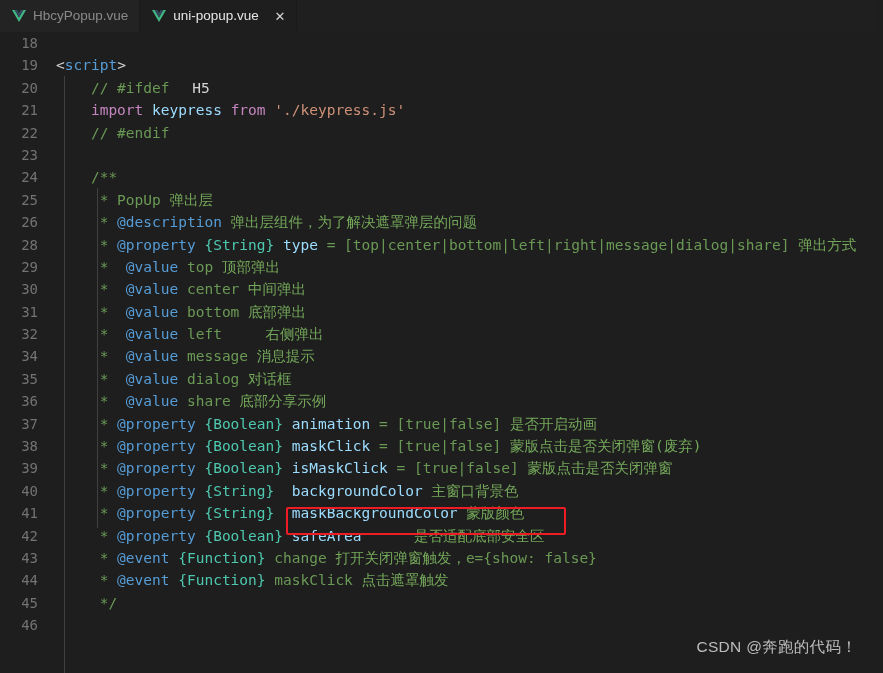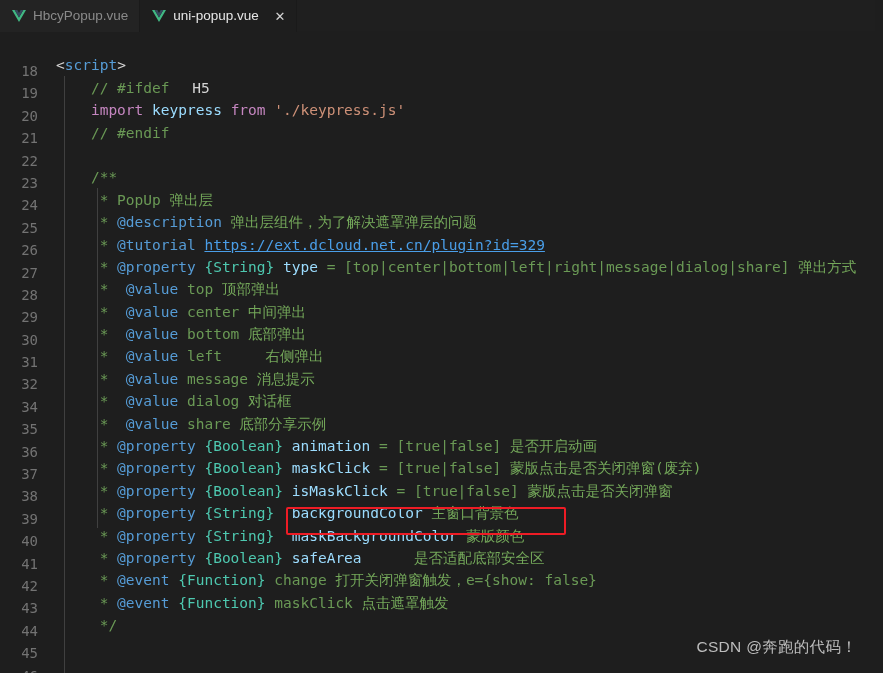--- a/index.html
+++ b/index.html
@@ -56,21 +56,21 @@
     font-size:14.5px;
     white-space:pre;
   }
   .ln{
     width:47px;min-width:47px;
     text-align:right;
     color:#737373;
     padding-right:9px;
     box-sizing:border-box;
     font-size:14px;
-    -webkit-user-select:none;user-select:none;margin-top:28px;
+    -webkit-user-select:none;user-select:none;
   }
   .lc{
     flex:1;
     color:#d4d4d4;
     padding-left:9px;
     position:relative;
     overflow:visible;
   }
 
   
@@ -159,21 +159,20 @@
       <div class="line"><span class="ln">22</span><span class="lc">    <span class="cmt">// #endif</span></span></div>
 
       <div class="line"><span class="ln">23</span><span class="lc"></span></div>
 
       <div class="line"><span class="ln">24</span><span class="lc">    <span class="cmt">/**</span></span></div>
 
       <div class="line"><span class="ln">25</span><span class="lc"><span class="cmt">     * PopUp </span><span class="cmt-cn">弹出层</span></span></div>
 
       <div class="line"><span class="ln">26</span><span class="lc"><span class="cmt">     * </span><span class="jsdoc-key">@description</span><span class="cmt-cn"> 弹出层组件，为了解决遮罩弹层的问题</span></span></div>
 
-      <div class="line"><span class="ln">27</span><span class="lc"><span class="cmt">     * </span><span class="jsdoc-key">@tutorial</span><span class="cmt"> </span><span class="lnk">https://ext.dcloud.net.cn/plugin?id=329</span></span></div>
 
       <div class="line"><span class="ln">28</span><span class="lc"><span class="cmt">     * </span><span class="jsdoc-key">@property</span><span class="cmt"> </span><span class="typ">{String}</span><span class="cmt"> </span><span class="jsdoc-name">type</span><span class="cmt"> = [</span><span class="enum">top</span><span class="cmt">|</span><span class="enum">center</span><span class="cmt">|</span><span class="enum">bottom</span><span class="cmt">|</span><span class="enum">left</span><span class="cmt">|</span><span class="enum">right</span><span class="cmt">|</span><span class="enum">message</span><span class="cmt">|</span><span class="enum">dialog</span><span class="cmt">|</span><span class="enum">share</span><span class="cmt">] </span><span class="cmt-cn">弹出方式</span></span></div>
 
       <div class="line"><span class="ln">29</span><span class="lc"><span class="cmt">     *  </span><span class="jsdoc-key">@value</span><span class="cmt"> top </span><span class="cmt-cn">顶部弹出</span></span></div>
 
       <div class="line"><span class="ln">30</span><span class="lc"><span class="cmt">     *  </span><span class="jsdoc-key">@value</span><span class="cmt"> center </span><span class="cmt-cn">中间弹出</span></span></div>
 
       <div class="line"><span class="ln">31</span><span class="lc"><span class="cmt">     *  </span><span class="jsdoc-key">@value</span><span class="cmt"> bottom </span><span class="cmt-cn">底部弹出</span></span></div>
 
       <div class="line"><span class="ln">32</span><span class="lc"><span class="cmt">     *  </span><span class="jsdoc-key">@value</span><span class="cmt"> left     </span><span class="cmt-cn">右侧弹出</span></span></div>

